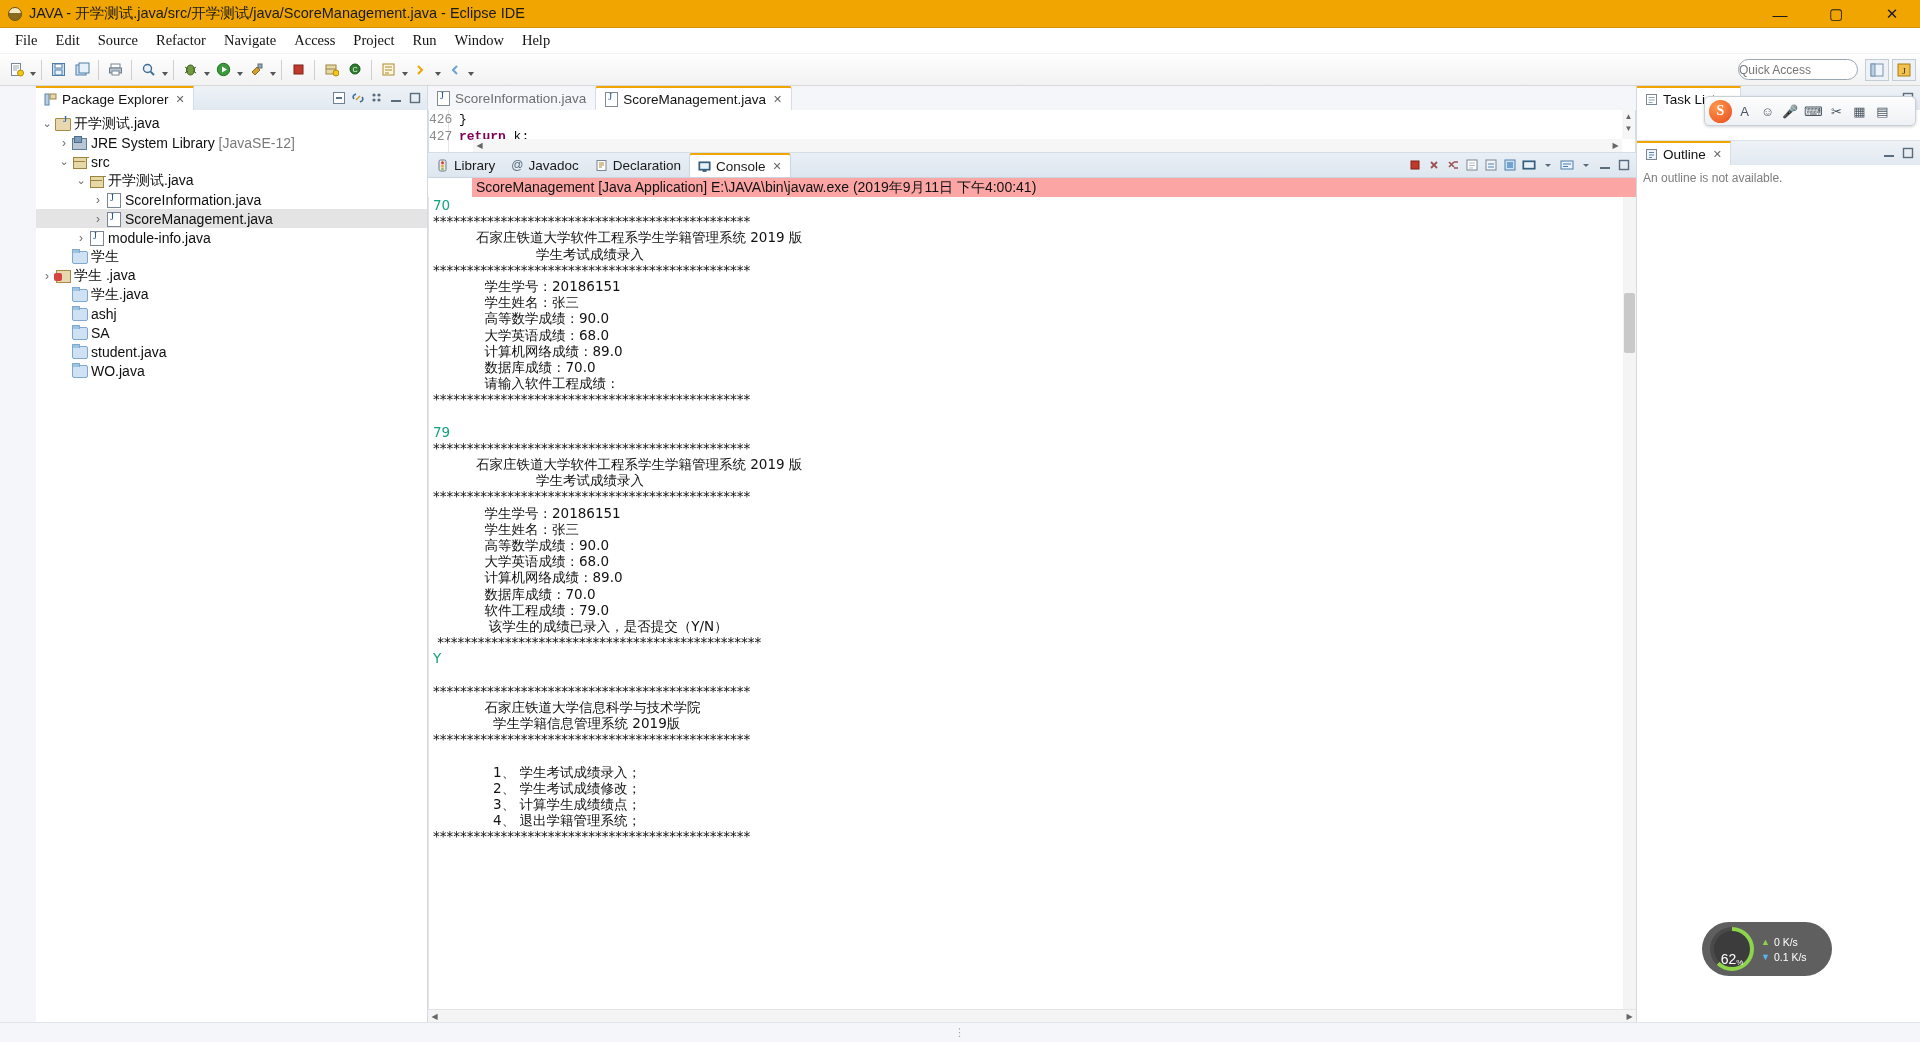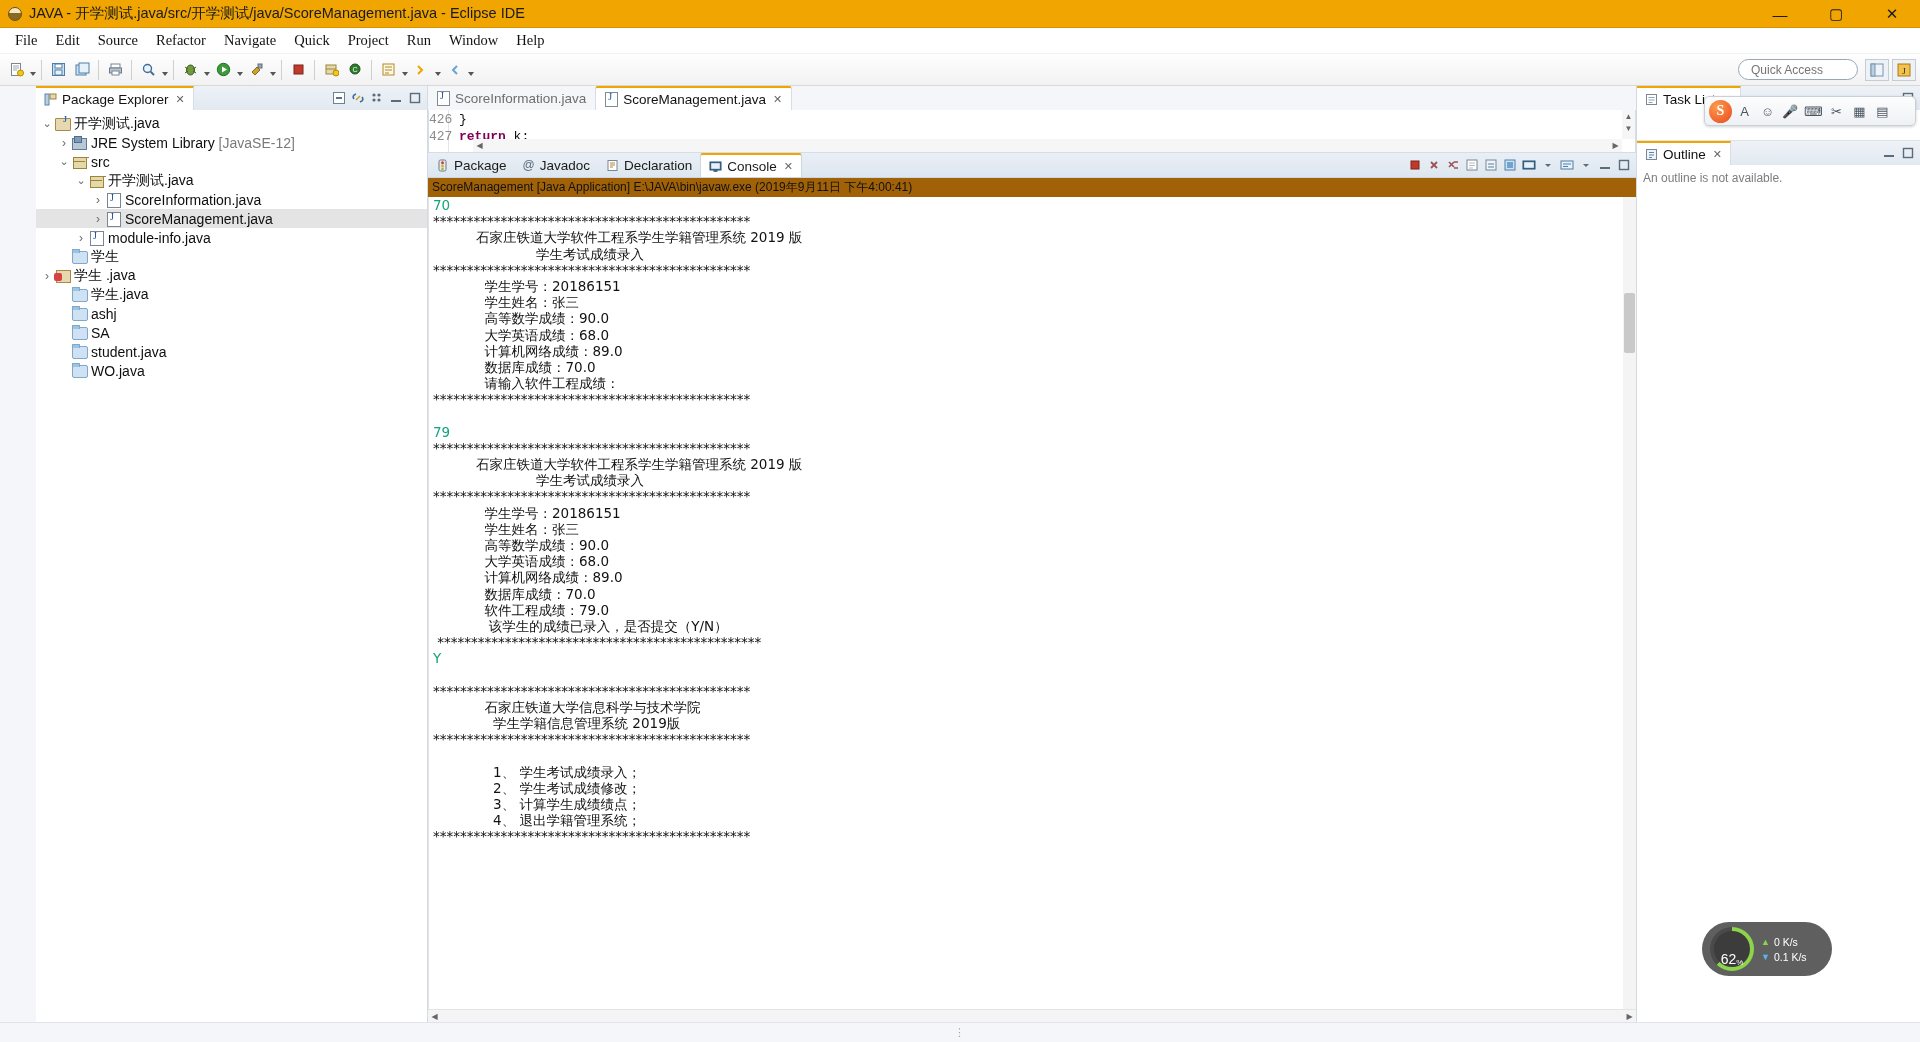--- a/index.html
+++ b/index.html
@@ -49,21 +49,21 @@
     width: 9px; height: 22px; display: flex; align-items: flex-end;
     justify-content: center; padding-bottom: 5px;
   }
   .tb-arrow::after {
     content: ""; border-left: 3px solid transparent; border-right: 3px solid transparent;
     border-top: 4px solid #555;
   }
   .quick-access {
     position: absolute; right: 62px; top: 5px; width: 120px; height: 21px;
     border: 1px solid #9aa7b3; border-radius: 11px; background: #fff;
-    font-size: 12px; color: #333; padding: 2px 12px; line-height: 17px;
+    font-size: 12px; color: #333; padding: 2px 0; line-height: 17px;
   }
   .persp-btns { position: absolute; right: 4px; top: 5px; display: flex; gap: 3px; }
   .persp-btn {
     width: 24px; height: 22px; border: 1px solid #c3cdd6; background: #eef2f6;
     display: flex; align-items: center; justify-content: center;
   }
 
   
   .workbench {
     position: absolute; top: 86px; left: 0; right: 0; bottom: 20px;
@@ -232,22 +232,22 @@
   .ctab.active {
     background: #fff; border-top: 2px solid #f0a500;
     border-left: 1px solid #cdd7e1; border-right: 1px solid #cdd7e1;
     border-radius: 3px 3px 0 0;
   }
   .ctools { margin-left: auto; display: flex; align-items: center; gap: 1px; padding-right: 3px; }
   .ctool {
     width: 18px; height: 18px; display: flex; align-items: center; justify-content: center;
   }
   .console-title {
-    height: 19px; font-size: 12px; color: #111; padding-left: 4px;
-    background: #a16207; line-height: 19px; white-space: nowrap;
+    height: 19px; font-size: 14px; color: #111; padding-left: 4px;
+    background: #fca5a5; line-height: 19px; white-space: nowrap; margin-left: 44px;
   }
   .console-out {
     flex: 1; background: #fff; position: relative; overflow: hidden;
     border-left: 1px solid #e2e2e2;
   }
   .clines {
     font-family: "DejaVu Sans", sans-serif; font-size: 13.5px; color: #111;
     padding-left: 4px; white-space: pre;
   }
   .clines div { height: 16.2px; line-height: 16.2px; }
@@ -330,21 +330,21 @@
     <div class="win-btn close">✕</div>
   </div>
 </div>
 
 <div class="menubar">
   <div class="menu-item">File</div>
   <div class="menu-item">Edit</div>
   <div class="menu-item">Source</div>
   <div class="menu-item">Refactor</div>
   <div class="menu-item">Navigate</div>
-  <div class="menu-item">Quick</div>
+  <div class="menu-item">Access</div>
   <div class="menu-item">Project</div>
   <div class="menu-item">Run</div>
   <div class="menu-item">Window</div>
   <div class="menu-item">Help</div>
 </div>
 
 <div class="toolbar">
   <div class="tb-grp">
     <div class="tb-btn">
       <svg width="15" height="15" viewBox="0 0 15 15">
@@ -627,21 +627,21 @@
       <div class="console-tabrow">
         <div class="ctab">
           <span>
             <svg width="13" height="13" viewBox="0 0 13 13">
                 <rect x="3" y="1" width="7" height="11" rx="1.5" fill="#e8e8e8" stroke="#6f7b88"></rect>
                 <circle cx="6.5" cy="3.8" r="1.5" fill="#d04040"></circle>
                 <circle cx="6.5" cy="7" r="1.5" fill="#d8b33a"></circle>
                 <circle cx="6.5" cy="10" r="1.3" fill="#8fbf5a"></circle>
               </svg>
           </span>
-          <span>Package</span>
+          <span>Library</span>
         </div>
         <div class="ctab">
           <span style="font-size:12px;color:#5a6b7c;">@</span>
           <span>Javadoc</span>
         </div>
         <div class="ctab">
           <span>
             <svg width="13" height="13" viewBox="0 0 13 13">
                 <rect x="2" y="1.5" width="9" height="10" fill="#fff" stroke="#7a8693"></rect>
                 <path d="M4 4h5M4 6h5M4 8h3" stroke="#b08a2e"></path>

